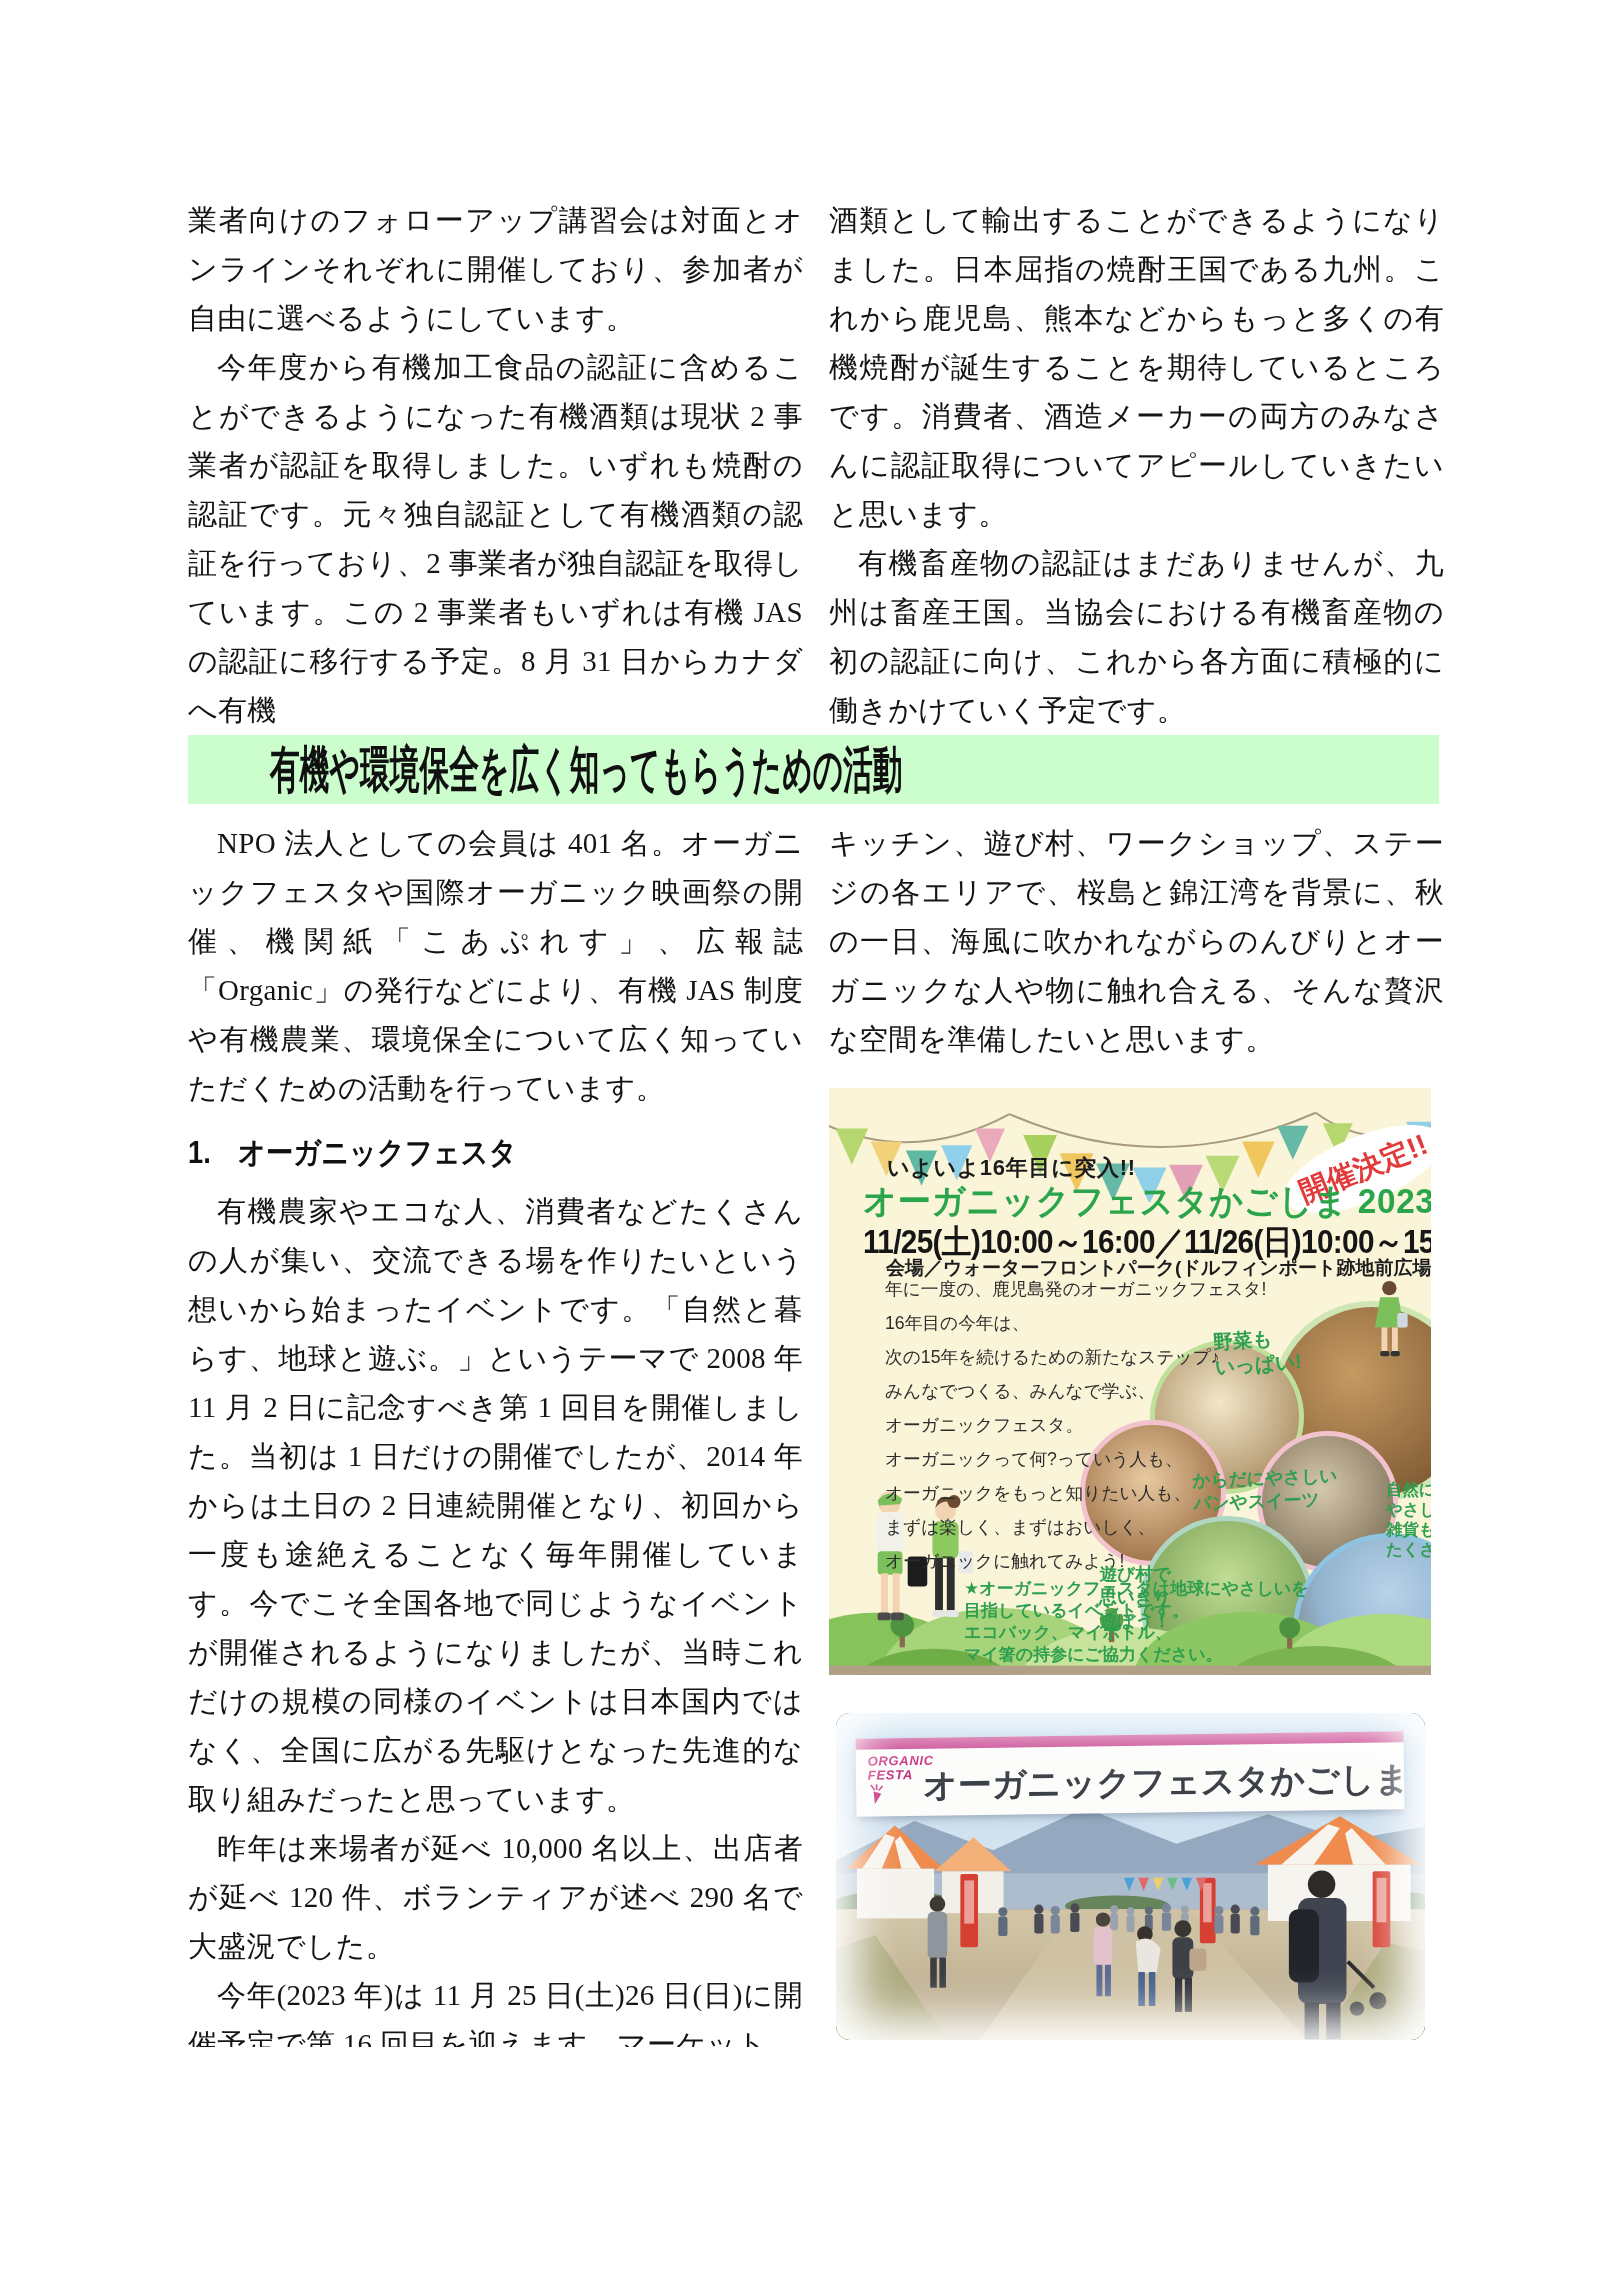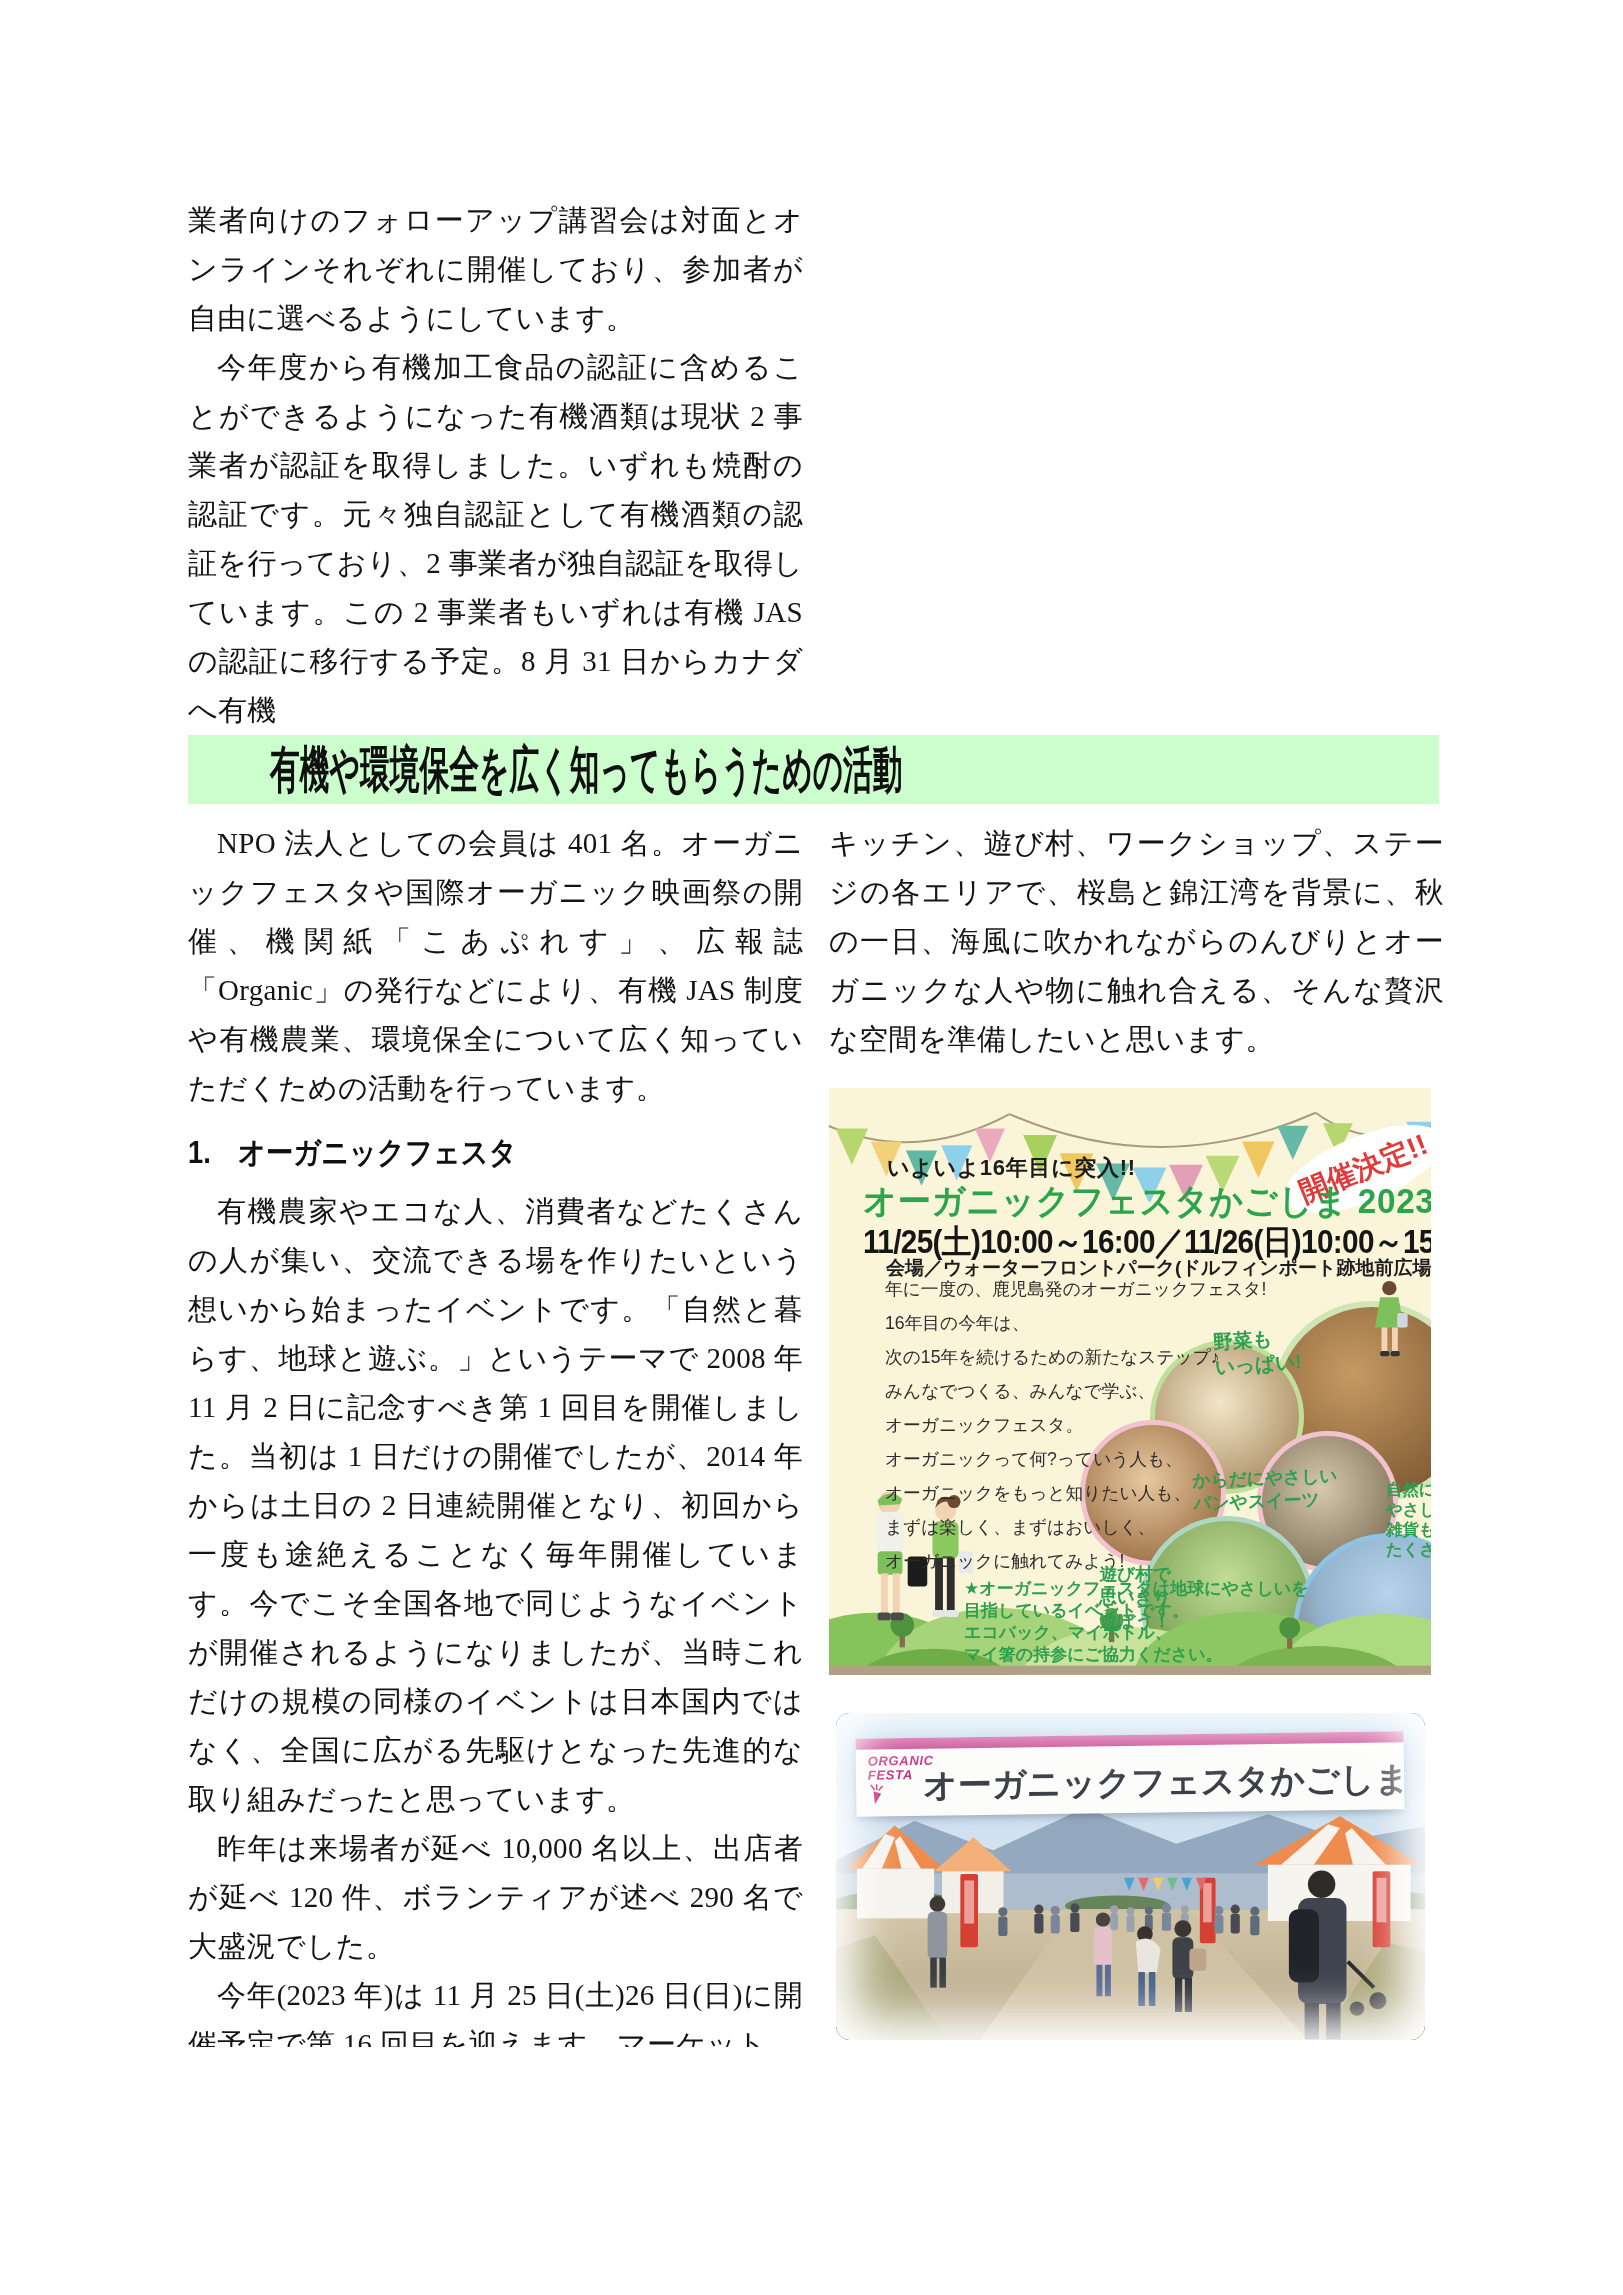--- a/index.html
+++ b/index.html
@@ -145,20 +145,24 @@
   .caption-text{color:#111;font-size:26px;font-weight:600;letter-spacing:1.3px;}
 </style>
 </head>
 <body>
 
 <div class="page">
 
   <div class="col col-top-left">
     <p class="body-p">業者向けのフォローアップ講習会は対面とオンラインそれぞれに開催しており、参加者が自由に選べるようにしています。</p>
     <p class="body-p indent">今年度から有機加工食品の認証に含めることができるようになった有機酒類は現状 2 事業者が認証を取得しました。いずれも焼酎の認証です。元々独自認証として有機酒類の認証を行っており、2 事業者が独自認証を取得しています。この 2 事業者もいずれは有機 JAS の認証に移行する予定。8 月 31 日からカナダへ有機</p>
+  </div>
+  <div class="col col-top-right">
+    <p class="body-p">酒類として輸出することができるようになりました。日本屈指の焼酎王国である九州。これから鹿児島、熊本などからもっと多くの有機焼酎が誕生することを期待しているところです。消費者、酒造メーカーの両方のみなさんに認証取得についてアピールしていきたいと思います。</p>
+    <p class="body-p indent">有機畜産物の認証はまだありませんが、九州は畜産王国。当協会における有機畜産物の初の認証に向け、これから各方面に積極的に働きかけていく予定です。</p>
   </div>
 
   <div class="section-banner">
     <span class="section-heading-text">有機や環境保全を広く知ってもらうための活動</span>
   </div>
 
   <div class="col col-bot-left">
     <p class="body-p indent">NPO 法人としての会員は 401 名。オーガニックフェスタや国際オーガニック映画祭の開催、機関紙「こあぷれす」、広報誌「Organic」の発行などにより、有機 JAS 制度や有機農業、環境保全について広く知っていただくための活動を行っています。</p>
     <h2 class="subheading"><span class="subheading-inner">1.　オーガニックフェスタ</span></h2>
     <p class="body-p indent">有機農家やエコな人、消費者などたくさんの人が集い、交流できる場を作りたいという想いから始まったイベントです。「自然と暮らす、地球と遊ぶ。」というテーマで 2008 年 11 月 2 日に記念すべき第 1 回目を開催しました。当初は 1 日だけの開催でしたが、2014 年からは土日の 2 日連続開催となり、初回から一度も途絶えることなく毎年開催しています。今でこそ全国各地で同じようなイベントが開催されるようになりましたが、当時これだけの規模の同様のイベントは日本国内ではなく、全国に広がる先駆けとなった先進的な取り組みだったと思っています。</p>

